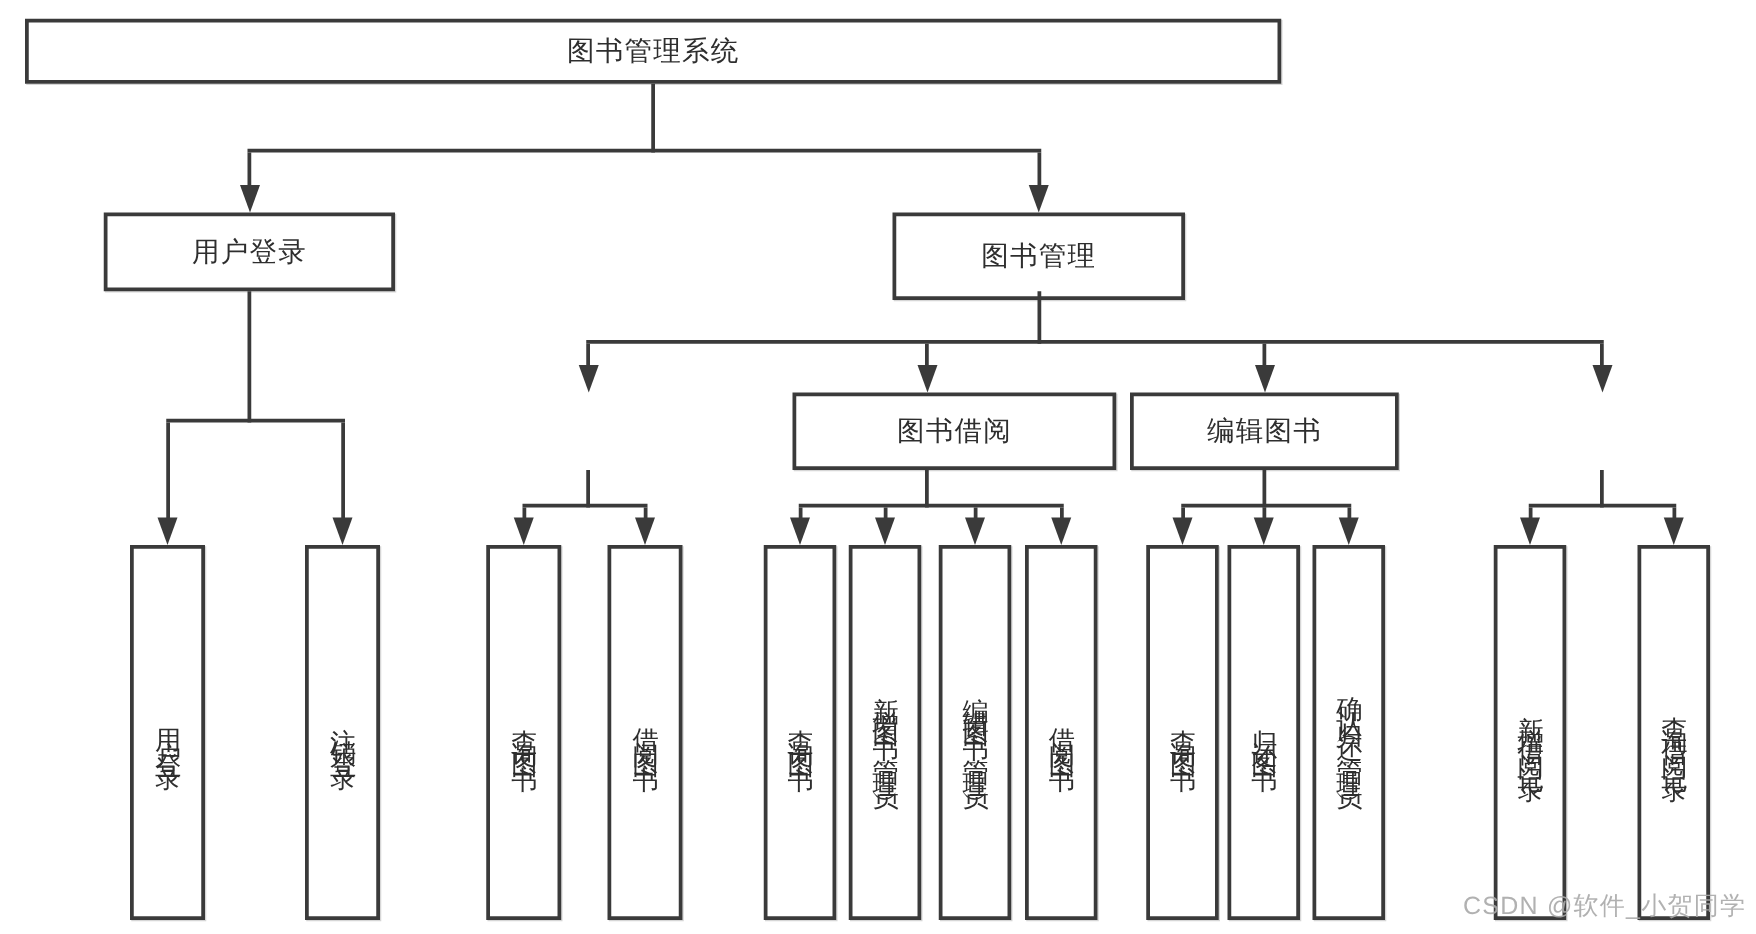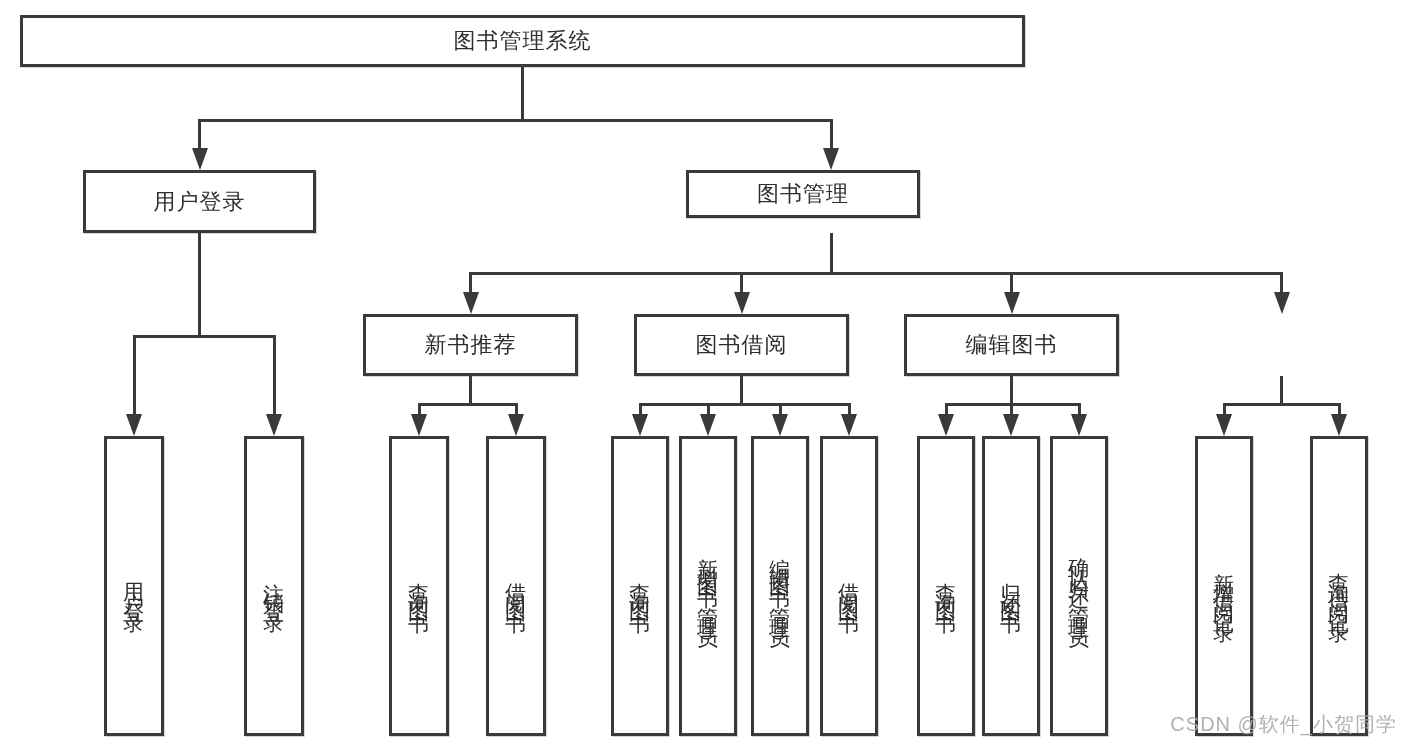--- a/index.html
+++ b/index.html
@@ -61,28 +61,25 @@
 
 <div id="canvas">
 
   <div class="node h" style="left:20px;top:15px;width:1005px;height:52px">
     <span class="hl">图书管理系统</span>
   </div>
 
   <div class="node h" style="left:83px;top:170px;width:233px;height:63px">
     <span class="hl">用户登录</span>
   </div>
-  <div class="node h" style="left:686px;top:170px;width:234px;height:48px">
+  <div class="node h" style="left:714px;top:170px;width:234px;height:70px">
     <span class="hl">图书管理</span>
   </div>
 
-  <div class="node h" style="left:363px;top:314px;width:215px;height:62px">
-    <span class="hl">新书推荐</span>
-  </div>
-  <div class="node h" style="left:634px;top:314px;width:215px;height:62px">
+  <div class="node h" style="left:634px;top:314px;width:259px;height:62px">
     <span class="hl">图书借阅</span>
   </div>
   <div class="node h" style="left:904px;top:314px;width:215px;height:62px">
     <span class="hl">编辑图书</span>
   </div>
 
   <div class="node v" style="left:104px;top:436px;width:60px;height:300px">
     <span class="vl">用户登录</span>
   </div>
   <div class="node v" style="left:244px;top:436px;width:60px;height:300px">

